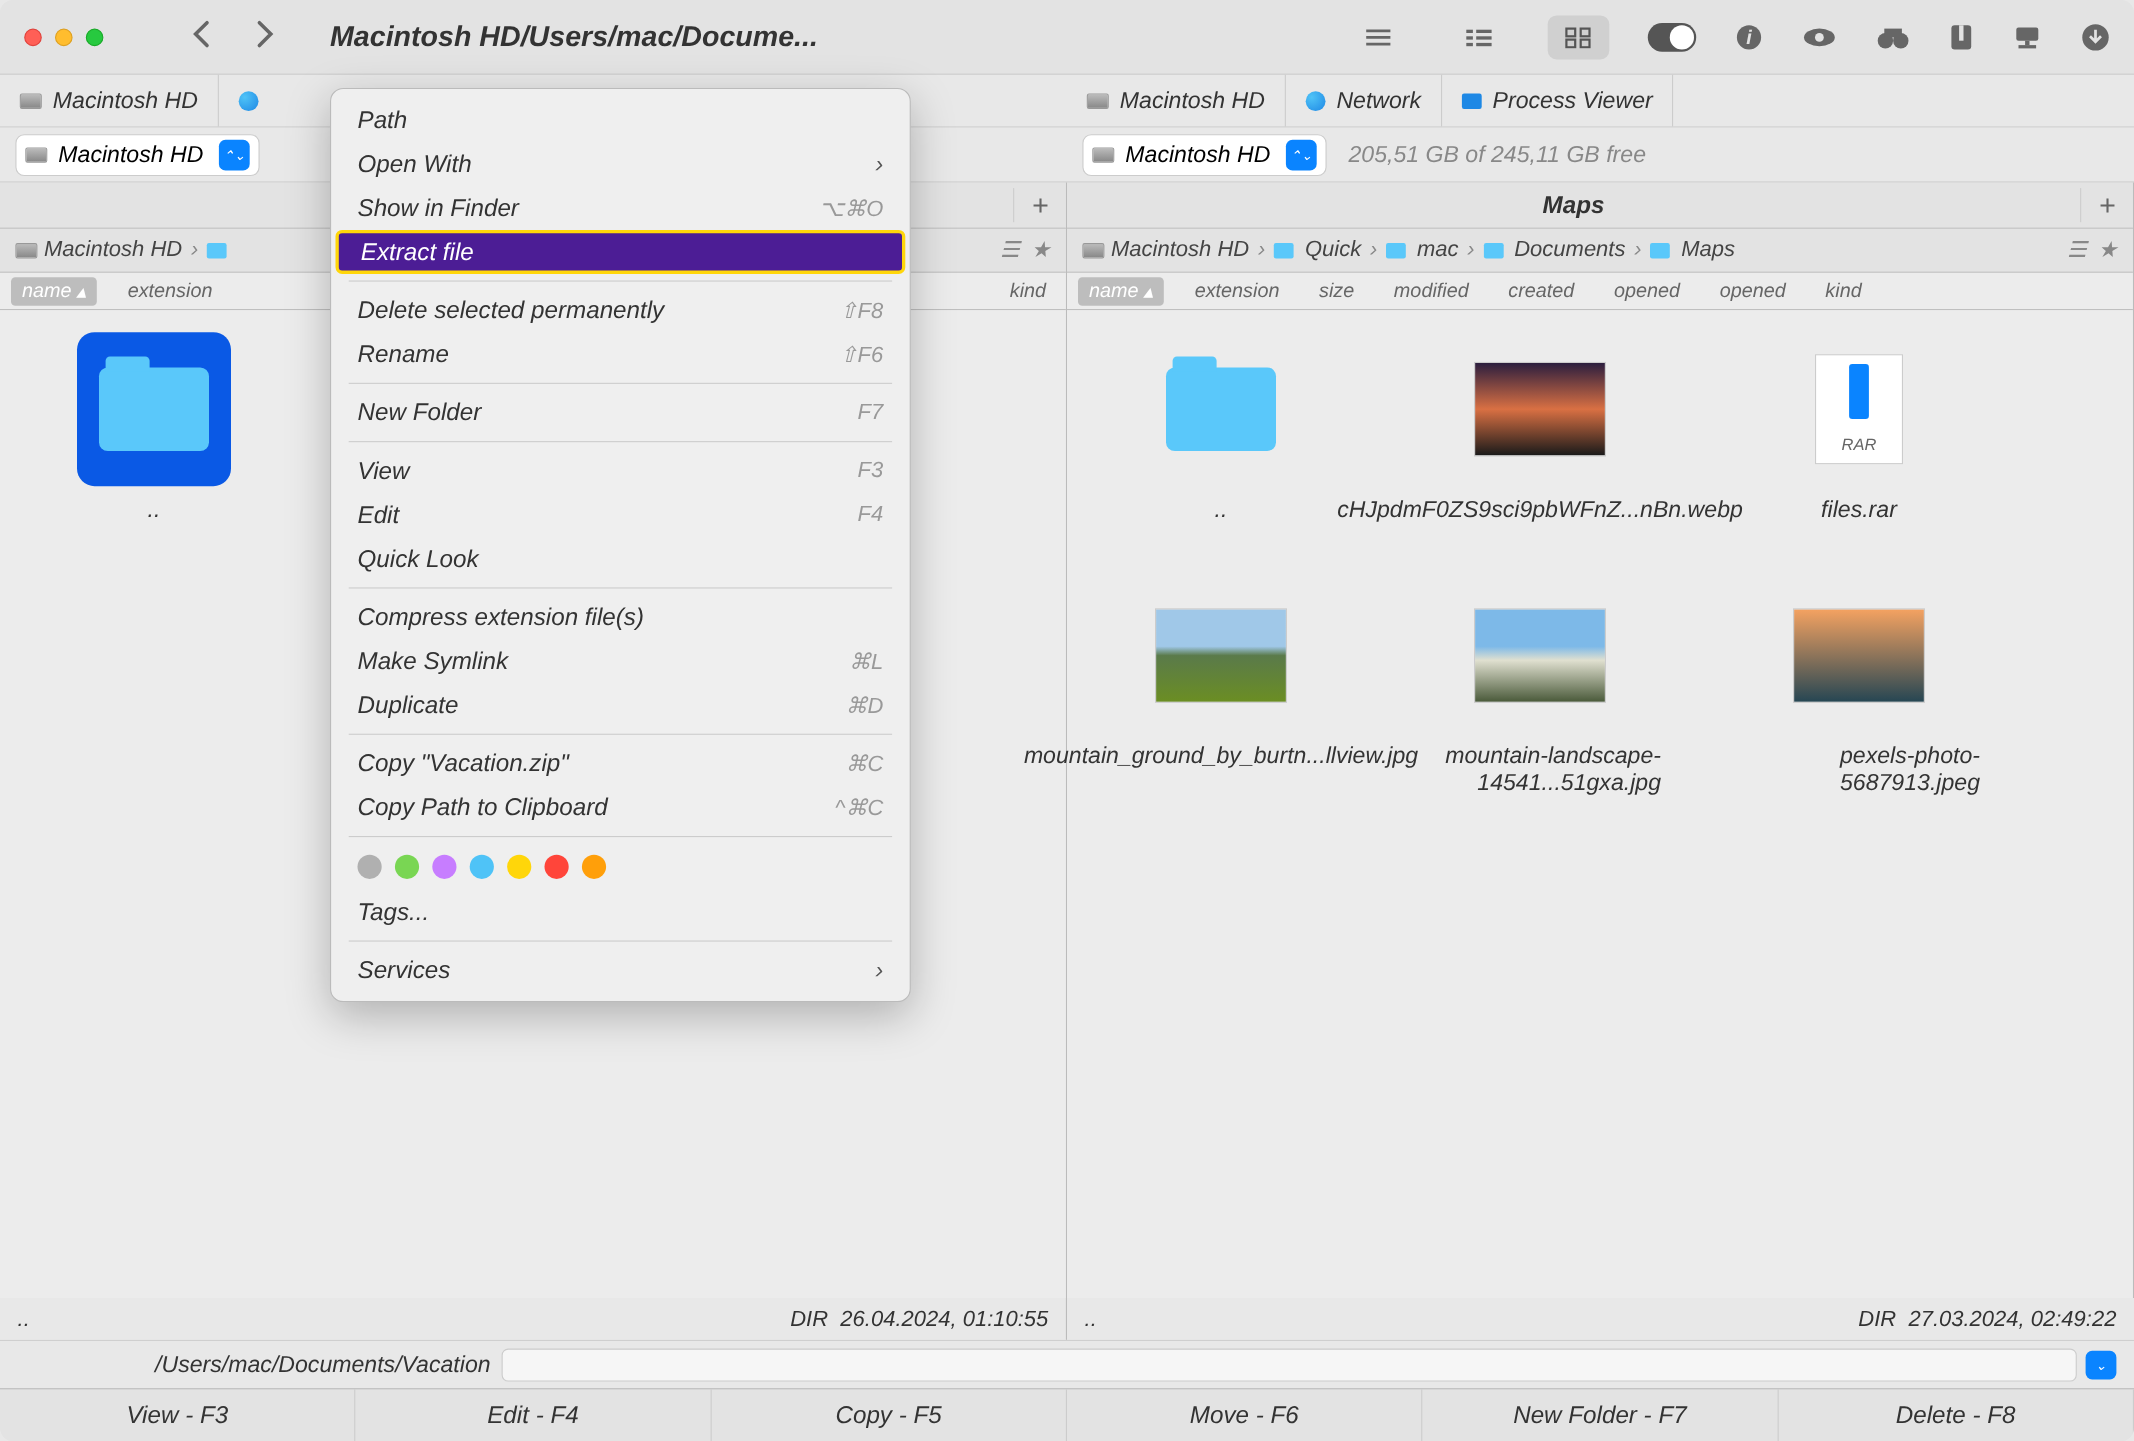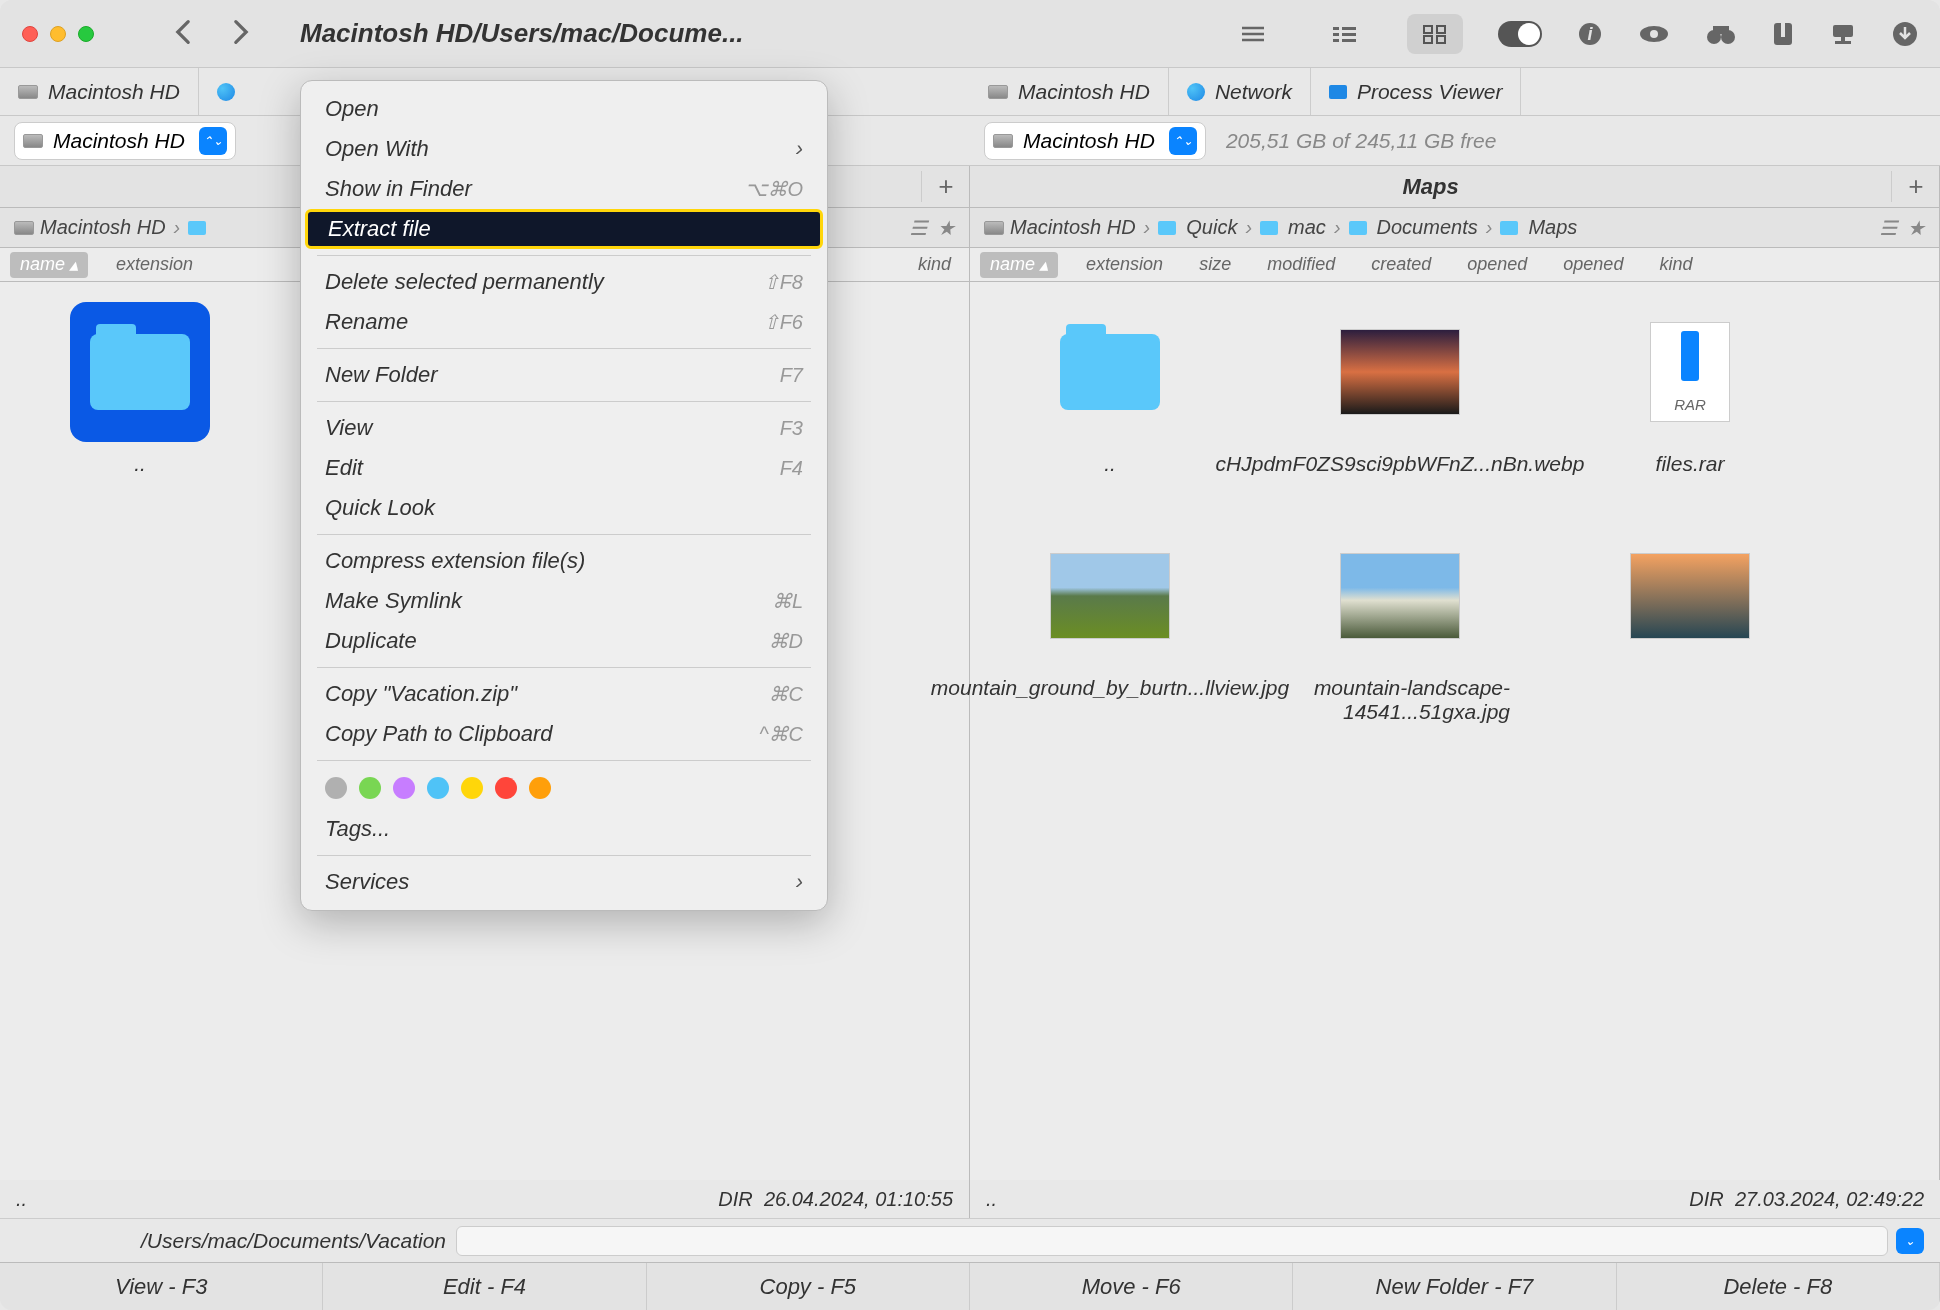--- a/index.html
+++ b/index.html
@@ -86,21 +86,21 @@
 .path-input { flex: 1; height: 30px; border: 1px solid #ccc; border-radius: 6px; background: #f6f6f6; position: relative; }
 .path-dd { width: 28px; height: 26px; background: #0a84ff; border-radius: 6px; margin-left: 8px; display: flex; align-items: center; justify-content: center; color: #fff; font-size: 12px; }
 
 
 .fkeys { height: 48px; display: flex; border-top: 1px solid #bbb; background: #e3e3e3; }
 .fkey { flex: 1; display: flex; align-items: center; justify-content: center; font-size: 22px; color: #333; border-right: 1px solid #ccc; }
 
 
 .context-menu { position: absolute; left: 300px; top: 80px; width: 528px; background: #efefef; border: 1px solid #bbb; border-radius: 12px; box-shadow: 0 12px 40px rgba(0,0,0,0.25); padding: 8px 0; z-index: 100; }
 .ctx-item { padding: 7px 24px; font-size: 22px; color: #333; display: flex; align-items: center; justify-content: space-between; }
-.ctx-item.hl { background: #0f172a; color: #fff; border: 3px solid #ffd60a; border-radius: 6px; margin: 0 4px; padding: 4px 20px; }
+.ctx-item.hl { background: #4c1d95; color: #fff; border: 3px solid #ffd60a; border-radius: 6px; margin: 0 4px; padding: 4px 20px; }
 .ctx-item .shortcut { color: #999; font-size: 20px; }
 .ctx-divider { height: 1px; background: #ccc; margin: 6px 16px; }
 .tag-colors { display: flex; gap: 12px; padding: 10px 24px; }
 .tag-dot { width: 22px; height: 22px; border-radius: 50%; }
 .chev { color: #555; }
 
 </style>
 </head>
 <body>
 
@@ -341,20 +341,21 @@
         <div class="grid-item">
           <div class="icon-box">
               <div class="img-thumb peak"></div>
             </div>
           <span>mountain-landscape-14541...51gxa.jpg</span>
         </div>
         <div class="grid-item">
           <div class="icon-box">
               <div class="img-thumb dusk"></div>
             </div>
+          <span>pexels-photo-5687913.jpeg</span>
         </div>
       </div>
     </div>
   </div>
 
   <div style="display:flex;">
     <div class="statusbar" style="width:50%;border-right:1px solid #bbb;">
       <span>..</span>
       <span class="right"><span>DIR</span>&nbsp;&nbsp;<span>26.04.2024, 01:10:55</span></span>
     </div>
@@ -374,21 +375,21 @@
     <div class="fkey">View - F3</div>
     <div class="fkey">Edit - F4</div>
     <div class="fkey">Copy - F5</div>
     <div class="fkey">Move - F6</div>
     <div class="fkey">New Folder - F7</div>
     <div class="fkey">Delete - F8</div>
   </div>
 
   <div class="context-menu" id="ctx">
       <div class="ctx-item">
-        <span>Open</span>
+        <span>Path</span>
       </div>
       <div class="ctx-item">
         <span>Open With</span>
         <span class="chev">›</span>
       </div>
       <div class="ctx-item">
         <span>Show in Finder</span>
         <span class="shortcut">⌥⌘O</span>
       </div>
       <div class="ctx-item hl">

